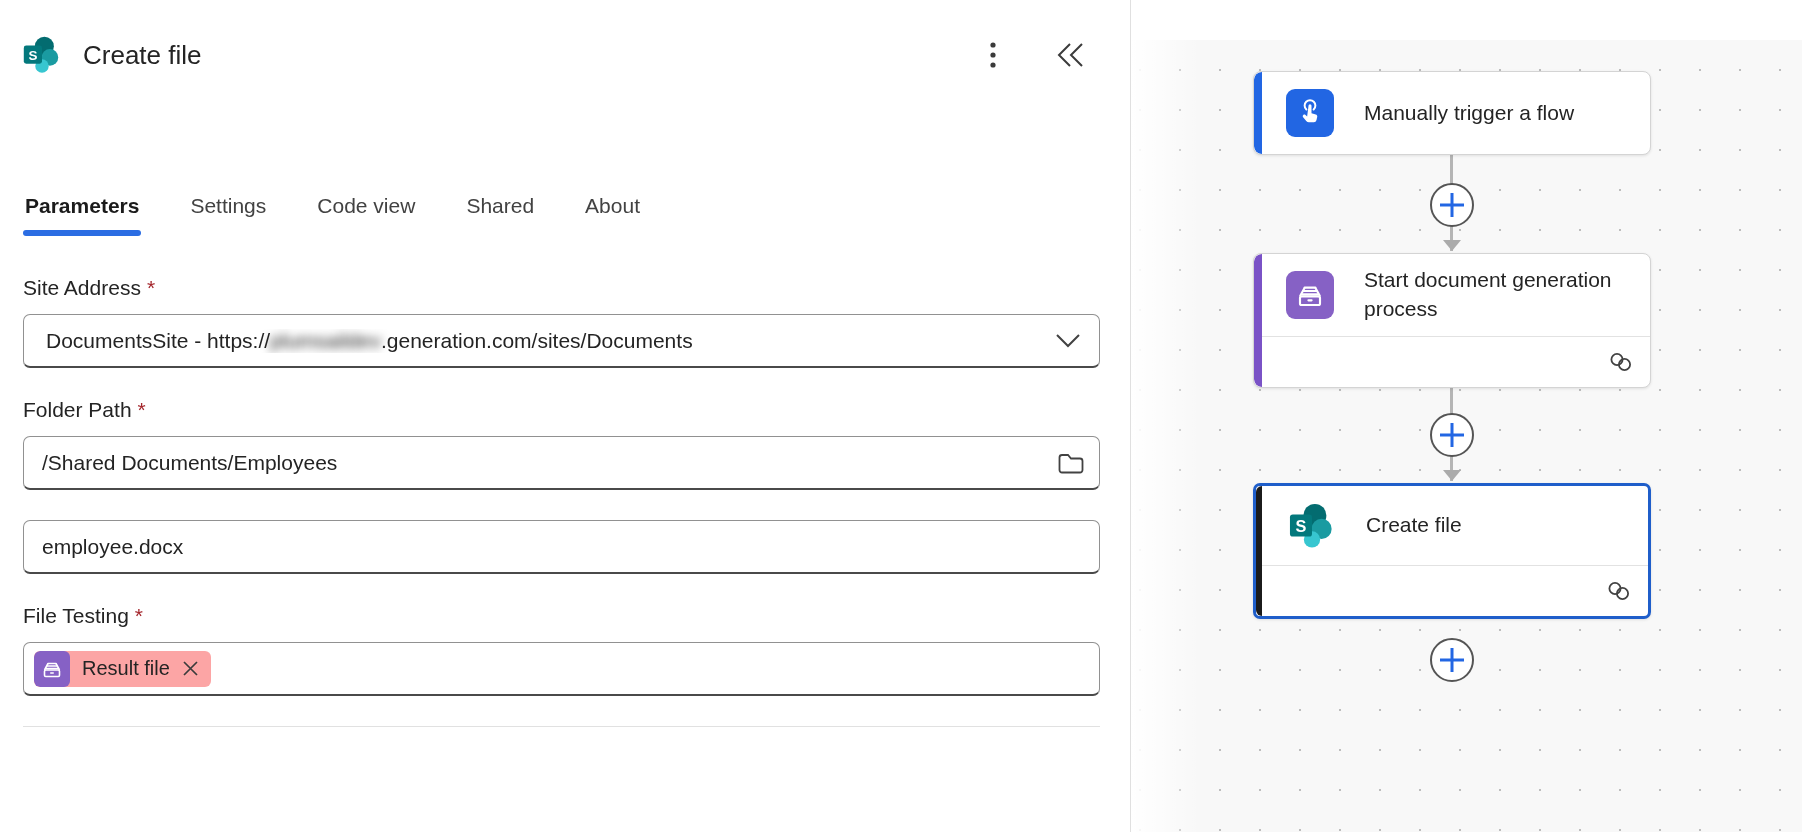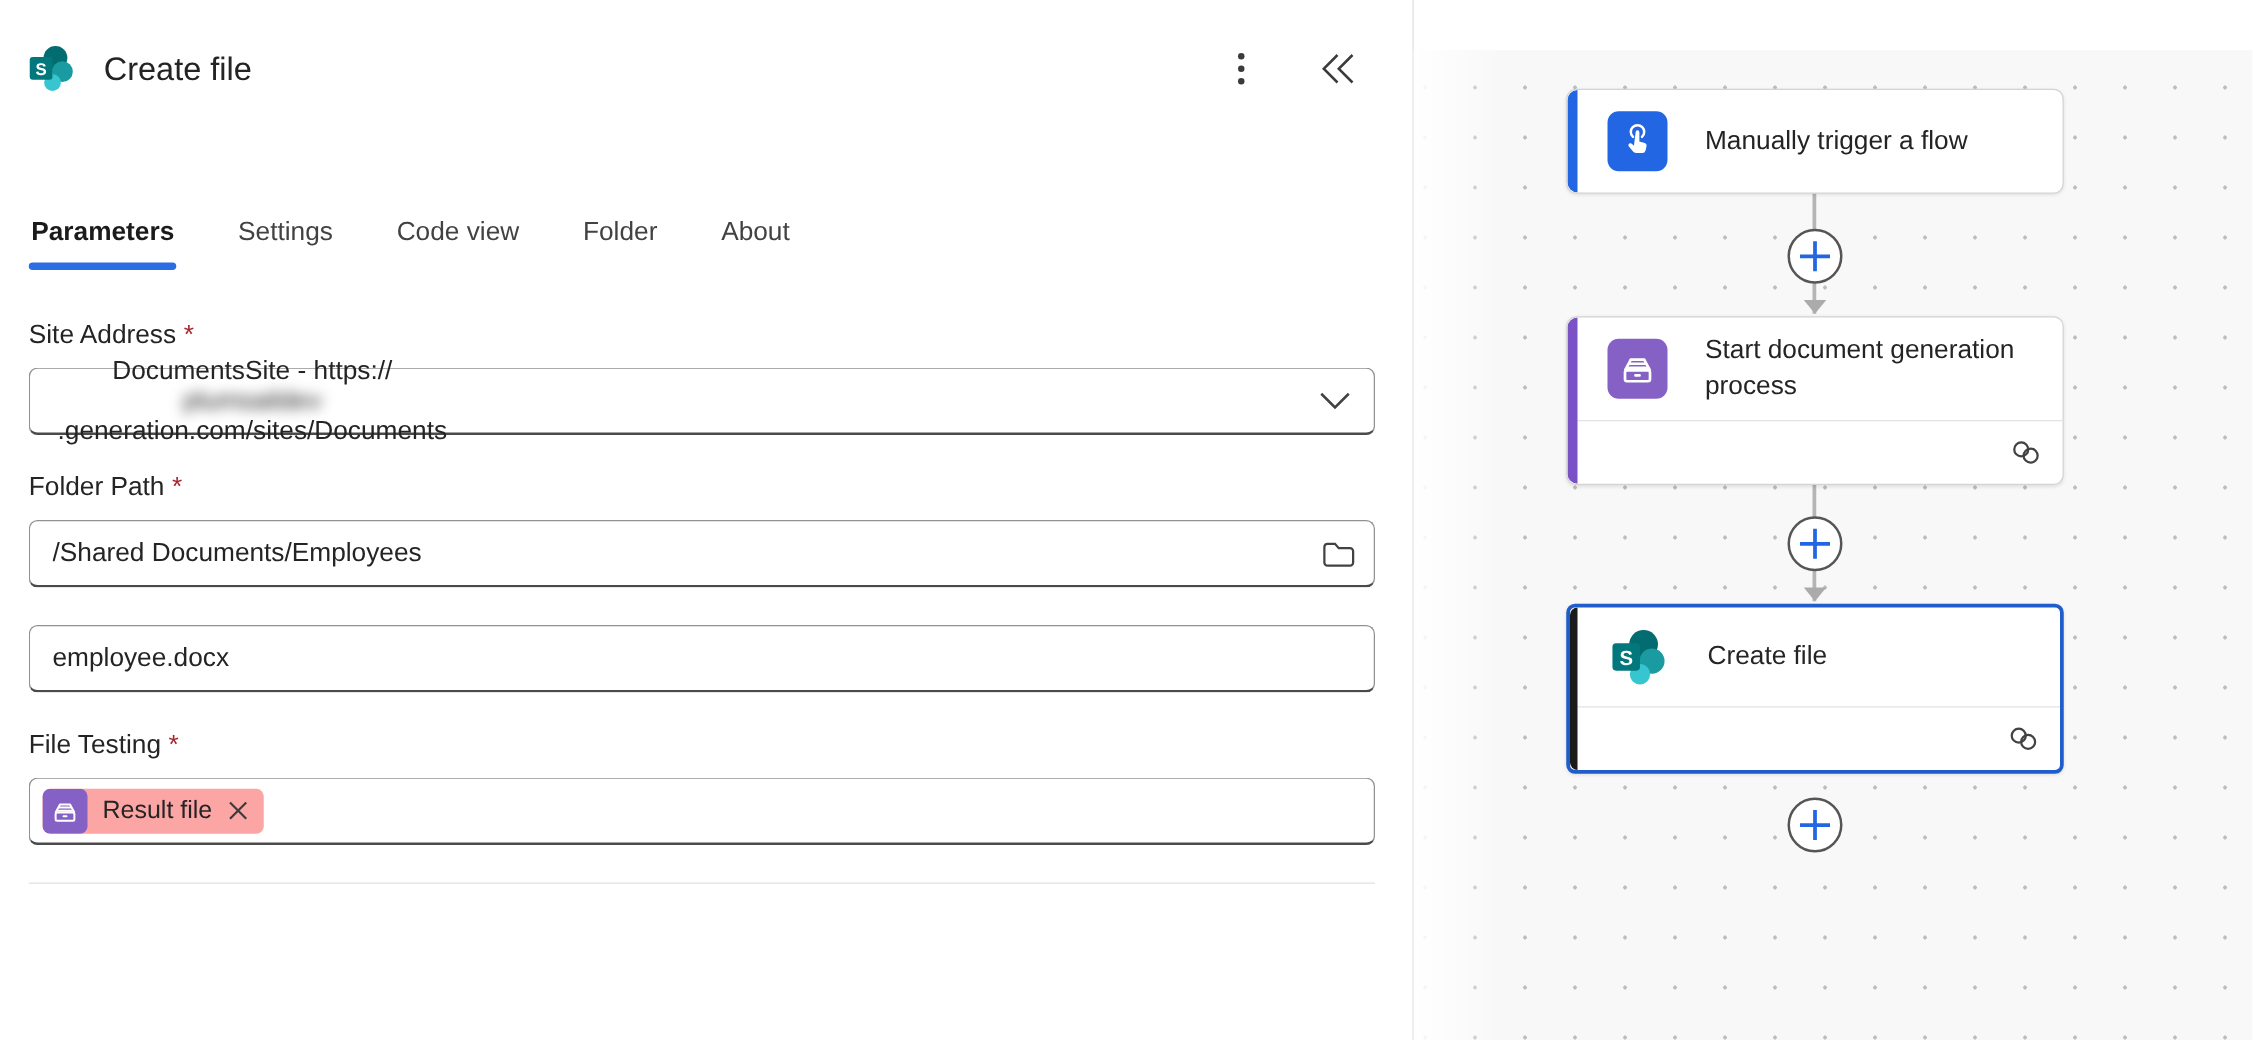--- a/index.html
+++ b/index.html
@@ -12,34 +12,34 @@
     padding:36px 30px 0 23px; position:relative; }
   .panel-header { display:flex; align-items:center; }
   .sp-logo { width:38px; height:38px; flex:0 0 auto; }
   .panel-title { font-size:26px; margin-left:22px; color:#242424; }
   .header-actions { margin-left:auto; display:flex; align-items:center; gap:44px; padding-right:12px; }
   .icon-btn { width:34px; height:34px; display:flex; align-items:center; justify-content:center;
     background:none; border:none; cursor:pointer; }
 
   .tabs { display:flex; gap:47px; margin-top:100px; }
   .tab { position:relative; font-size:21px; color:#424242; background:none; border:none;
-    cursor:pointer; padding:0 2px 18px 2px; font-family:inherit; }
+    cursor:pointer; padding:0 2px 18px 2px; font-family:inherit;margin-top:20px; }
   .tab.active { color:#1b1b1b; font-weight:700; }
   .tab.active::after { content:""; position:absolute; left:0; right:0; bottom:0;
     height:6px; border-radius:3px; background:#2b6de3; }
 
   .form { margin-top:40px; width:1077px; }
   .field-label { font-size:21px; color:#242424; margin-bottom:14px; }
   .req { color:#a4262c; margin-left:6px; }
   .field-box { width:100%; height:54px; border:1px solid #919191; border-bottom:2.5px solid #4a4a4a;
     border-radius:7px; background:#fff; display:flex; align-items:center;
     font-size:21px; color:#242424; padding:0 18px; margin-bottom:30px; }
   input.field-box { font-family:inherit; outline:none; }
   .combo { justify-content:flex-start; cursor:pointer; padding-left:22px; }
-  .combo .combo-text { display:flex; align-items:center; white-space:nowrap; overflow:hidden;flex-direction:column; }
+  .combo .combo-text { display:flex; align-items:flex-end; white-space:nowrap; overflow:hidden; }
   .blurred { filter:blur(5px); user-select:none; }
   .combo .chevron { margin-left:auto; flex:0 0 auto; }
   .with-icon { padding-right:14px; }
   .with-icon .trailing { margin-left:auto; flex:0 0 auto; cursor:pointer; display:flex; }
 
   .token-box { margin-bottom:0; padding-left:10px; }
   .token { display:flex; align-items:center; background:#fca5a5; border-radius:6px;
     height:36px; overflow:hidden; }
   .token-icon { width:36px; height:36px; background:#8661c5; border-radius:6px;
     display:flex; align-items:center; justify-content:center; flex:0 0 auto; }
@@ -113,21 +113,21 @@
             <path d="M26 2 L15 13 L26 24"></path>
           </svg>
         </button>
       </div>
     </div>
 
     <div class="tabs">
       <button class="tab active">Parameters</button>
       <button class="tab">Settings</button>
       <button class="tab">Code view</button>
-      <button class="tab">Folder</button>
+      <button class="tab">Shared</button>
       <button class="tab">About</button>
     </div>
 
     <div class="form">
 
       <div class="field-label">
         <span>Site Address</span><span class="req">*</span>
       </div>
       <div class="field-box combo">
         <span class="combo-text">

